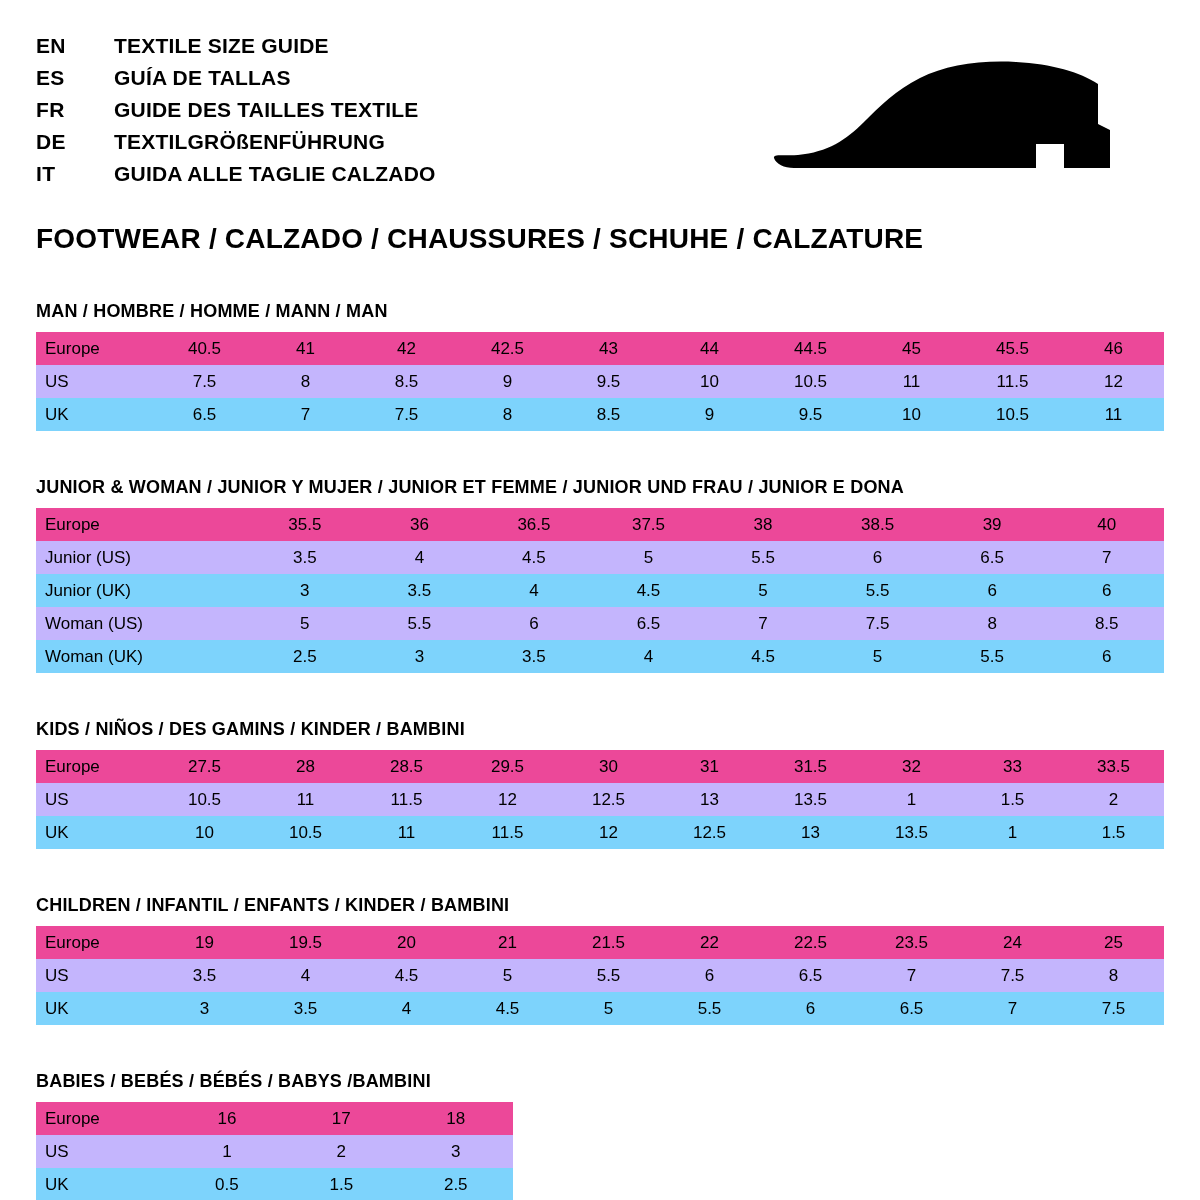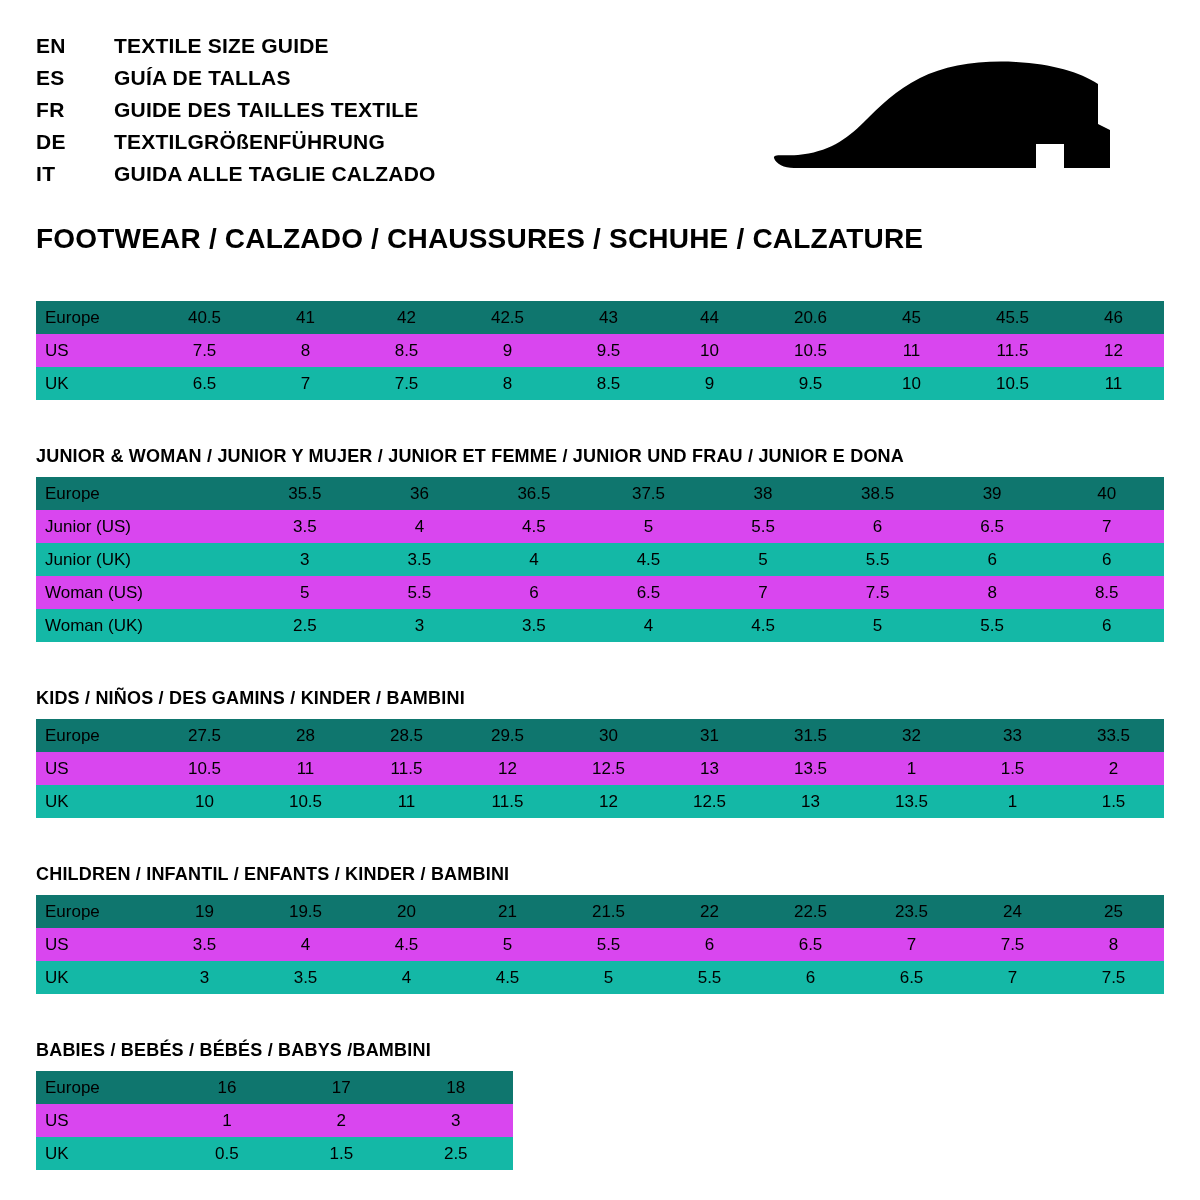--- a/index.html
+++ b/index.html
@@ -81,23 +81,23 @@
     text-align: center;
     padding: 0;
     height: 33px;
     vertical-align: middle;
     white-space: nowrap;
   }
   td.label, th.label {
     text-align: left;
     padding-left: 9px;
   }
-  tr.head td { background: #0f766e; }
-  tr.alt td   { background: #14b8a6; }
-  tr.plain td { background: #d946ef; }
+  tr.head td { background: #ec4899; }
+  tr.alt td   { background: #7dd3fc; }
+  tr.plain td { background: #c4b5fd; }
 
   .col-label { width: 118px; }
   .col-d { width: 101px; }
   .col-d-jw { width: 111px; }
   .col-b { width: 101px; }
 </style>
 </head>
 <body>
 
 <div class="page">
@@ -129,20 +129,21 @@
     <div class="shoe-wrap">
       <svg width="345" height="135" viewBox="0 0 345 135" aria-hidden="true">
         <path fill="#000000" d="M30 95 C60 92 78 80 96 62 C112 46 128 30 152 18 C178 5 212 0 248 2 C284 4 312 12 330 24 L330 64 L342 70 L342 108 L296 108 L296 84 L268 84 L268 108 L26 108 C16 108 8 104 6 98 C5 94 14 96 30 95 Z"></path>
       </svg>
     </div>
   </div>
 
   <div class="section-heading">FOOTWEAR / CALZADO / CHAUSSURES / SCHUHE / CALZATURE</div>
 
   <div class="table-block">
+    <div class="table-title">MAN / HOMBRE / HOMME / MANN / MAN</div>
     <table class="wide">
       <colgroup>
         <col class="col-label">
           <col class="col-d">
           <col class="col-d">
           <col class="col-d">
           <col class="col-d">
           <col class="col-d">
         <col class="col-d">
           <col class="col-d">
@@ -152,21 +153,21 @@
       </colgroup>
       <tbody>
           <tr class="head">
         <td class="label">Europe</td>
         <td>40.5</td>
         <td>41</td>
         <td>42</td>
         <td>42.5</td>
         <td>43</td>
         <td>44</td>
-        <td>20.6</td>
+        <td>44.5</td>
         <td>45</td>
         <td>45.5</td>
         <td>46</td>
       </tr>
       <tr class="plain">
         <td class="label">US</td>
         <td>7.5</td>
         <td>8</td>
         <td>8.5</td>
         <td>9</td>

